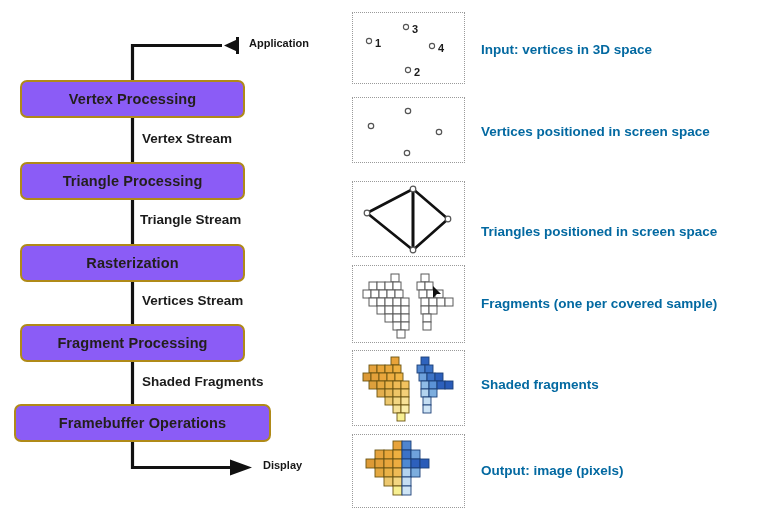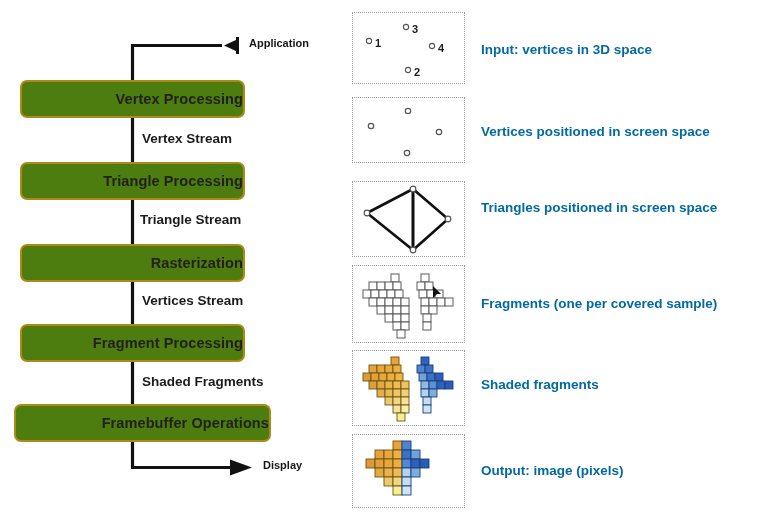--- a/index.html
+++ b/index.html
@@ -21,26 +21,26 @@
     position: absolute;
     left: 0; top: 0;
     width: 345px; height: 512px;
   }
   .stage-box {
     position: absolute;
     left: 20px;
     width: 225px;
     height: 38px;
     box-sizing: border-box;
-    background: #4d7c0f;
+    background: #8b5cf6;
     border: 2px solid #b08a18;
     border-radius: 7px;
     display: flex;
     align-items: center;
-    justify-content: flex-end;
+    justify-content: center;
     font-weight: bold;
     font-size: 14.5px;
     letter-spacing: 0.1px;
     color: #231f1c;
     z-index: 4;
   }
   .stage-box.wide {
     left: 14px;
     width: 257px;
   }
@@ -174,21 +174,21 @@
       <polygon points="60,7 95,37 60,68"></polygon>
     </g>
     <g fill="#ffffff" stroke="#555555" stroke-width="1.2">
       <circle cx="14" cy="31" r="2.8"></circle>
       <circle cx="60" cy="7" r="2.8"></circle>
       <circle cx="95" cy="37" r="2.8"></circle>
       <circle cx="60" cy="68" r="2.8"></circle>
     </g>
   </svg>
 </div>
-<div class="panel-caption" style="top:200px;">Triangles positioned in screen space</div>
+<div class="panel-caption" style="top:224px;">Triangles positioned in screen space</div>
 
 <div class="panel" style="top:265px; height:78px;">
   <svg width="110" height="75" viewBox="0 0 110 75">
     <g fill="#ffffff" stroke="#5a5a5a" stroke-width="1">
       <rect x="38" y="8" width="8" height="8"></rect>
       <rect x="16" y="16" width="8" height="8"></rect>
       <rect x="24" y="16" width="8" height="8"></rect>
       <rect x="32" y="16" width="8" height="8"></rect>
       <rect x="40" y="16" width="8" height="8"></rect>
       <rect x="10" y="24" width="8" height="8"></rect>

